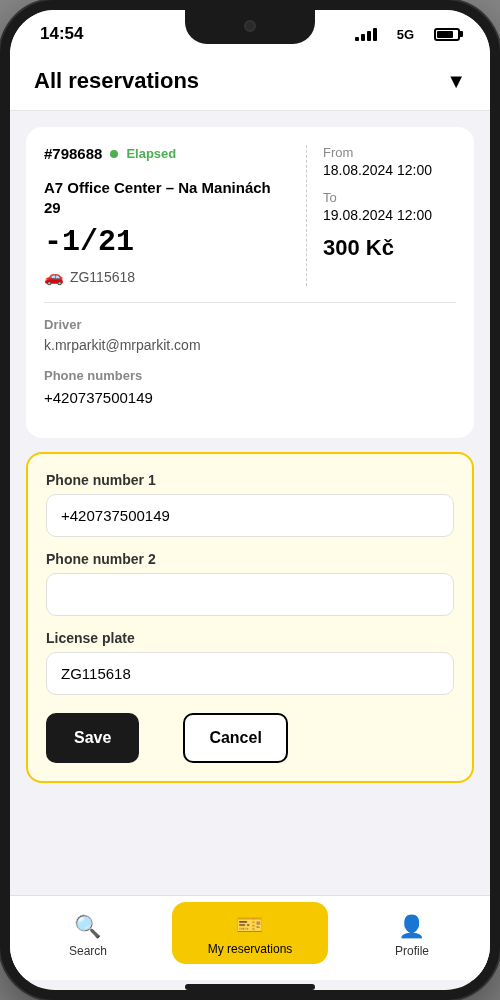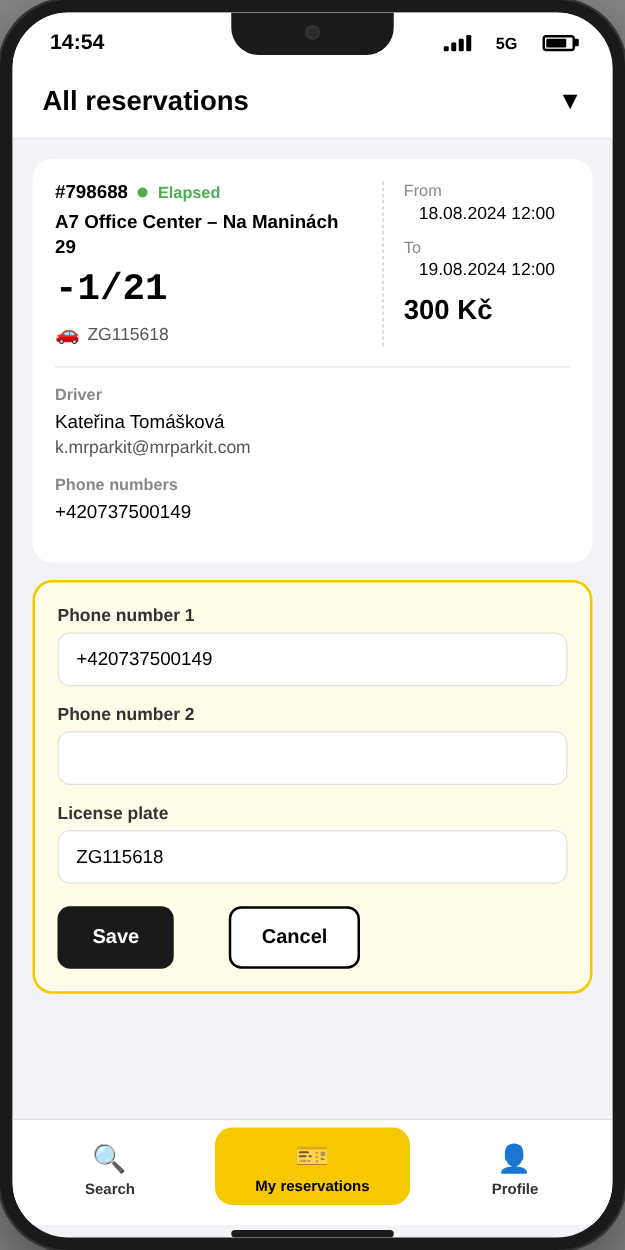--- a/index.html
+++ b/index.html
@@ -151,21 +151,21 @@
     }
     .card-right {
       border-left: 1.5px dashed #ccc;
       padding-left: 16px;
       min-width: 150px;
     }
     .reservation-id-row {
       display: flex;
       align-items: center;
       gap: 8px;
-      margin-bottom: 6px;
+      margin-bottom: 16px;
     }
     .reservation-id {
       font-size: 15px;
       font-weight: 700;
       color: #000;
     }
     .status-dot {
       width: 8px;
       height: 8px;
       background: #4caf50;
@@ -207,21 +207,20 @@
       font-size: 13px;
       color: #888;
       margin-bottom: 2px;
       font-weight: 500;
     }
     .date-value {
       font-size: 14px;
       color: #000;
       font-weight: 500;
       margin-bottom: 12px;
-      text-align: center;
     }
     .price {
       font-size: 22px;
       font-weight: 800;
       color: #000;
       margin-top: 6px;
     }
     .divider {
       border: none;
       border-top: 1px solid #e5e5e5;
@@ -319,21 +318,21 @@
       background: #f5c800;
       border-radius: 14px;
       margin: 6px 6px 6px;
       padding: 10px 8px 8px;
     }
     .nav-icon {
       font-size: 22px;
     }
     .nav-label {
       font-size: 12px;
-      font-weight: 700;
+      font-weight: 400;
       color: #333;
     }
     .nav-item.active .nav-label {
       color: #000;
     }
     .home-indicator {
       height: 6px;
       background: #1a1a1a;
       width: 130px;
       border-radius: 3px;
@@ -396,21 +395,20 @@
             <div class="date-label">To</div>
             <div class="date-value">19.08.2024 12:00</div>
             <div class="price">300 Kč</div>
           </div>
         </div>
 
         <hr class="divider">
 
         <div class="driver-section">
           <div class="section-label">Driver</div>
-          <div class="section-value">Kateřina Tomášková</div>
           <div class="section-value email-value">k.mrparkit@mrparkit.com</div>
         </div>
 
         <div class="driver-section">
           <div class="section-label">Phone numbers</div>
           <div class="section-value">+420737500149</div>
         </div>
       </div>
 
       <div class="form-card">

